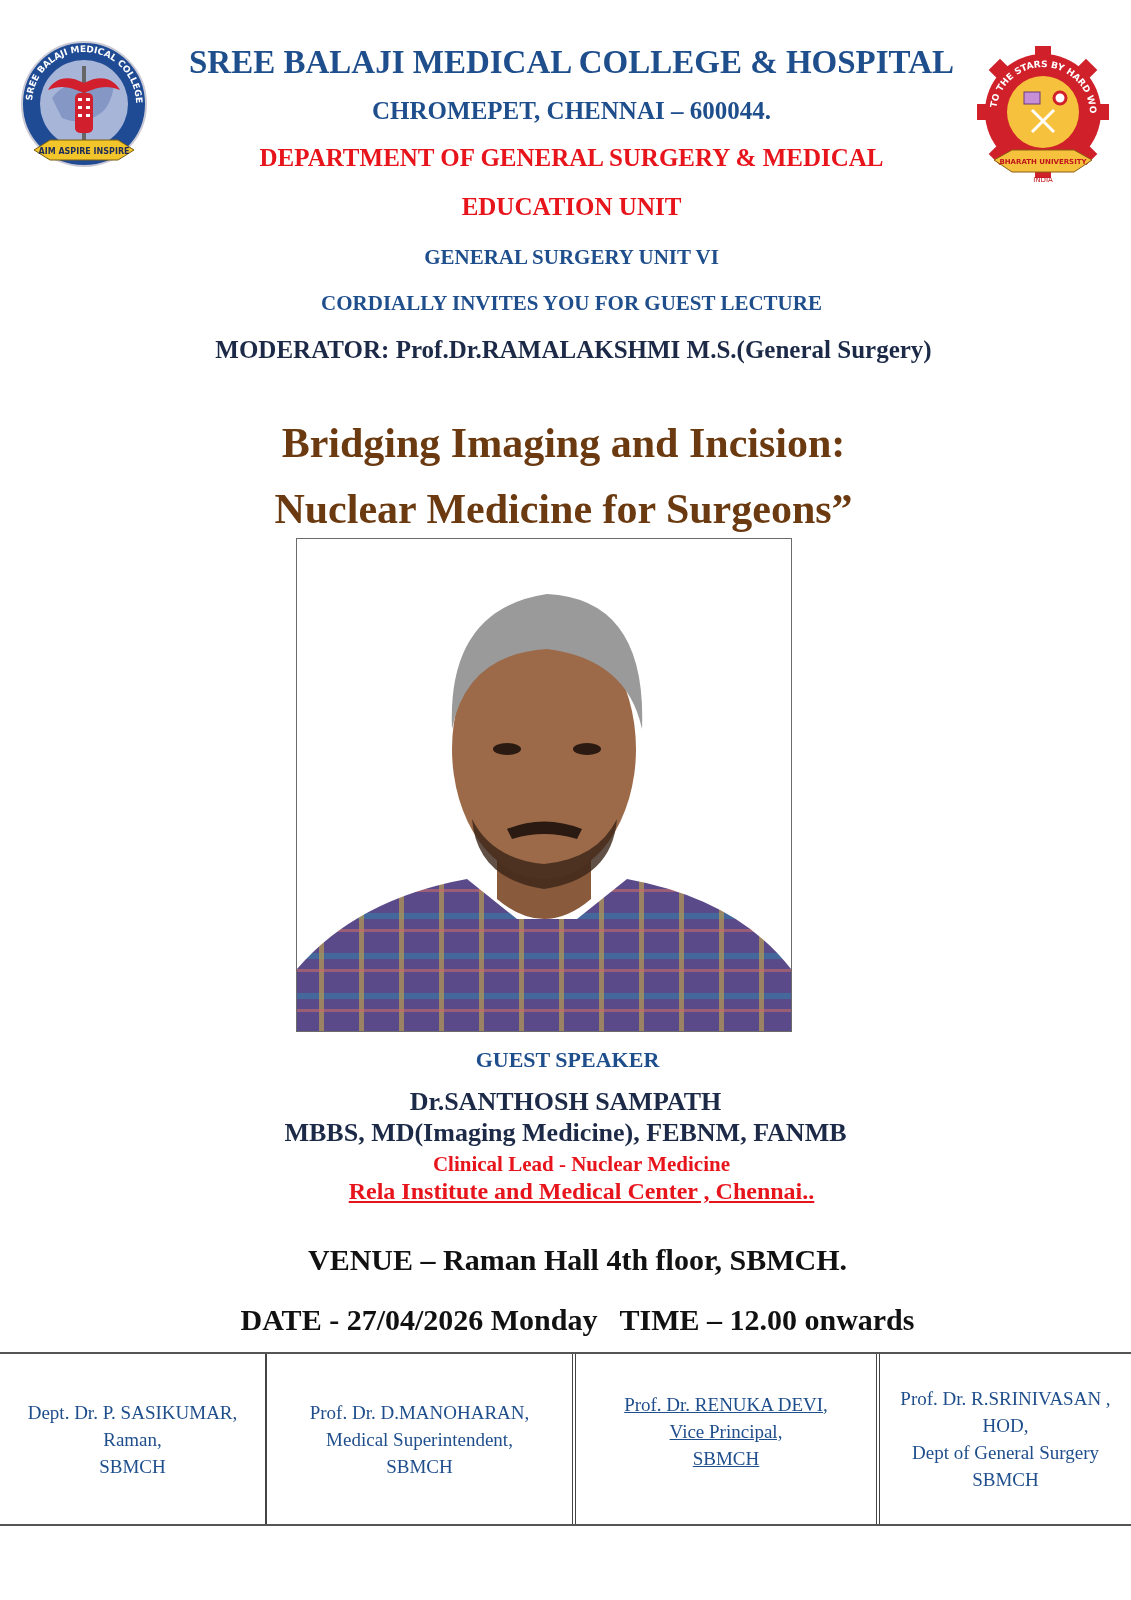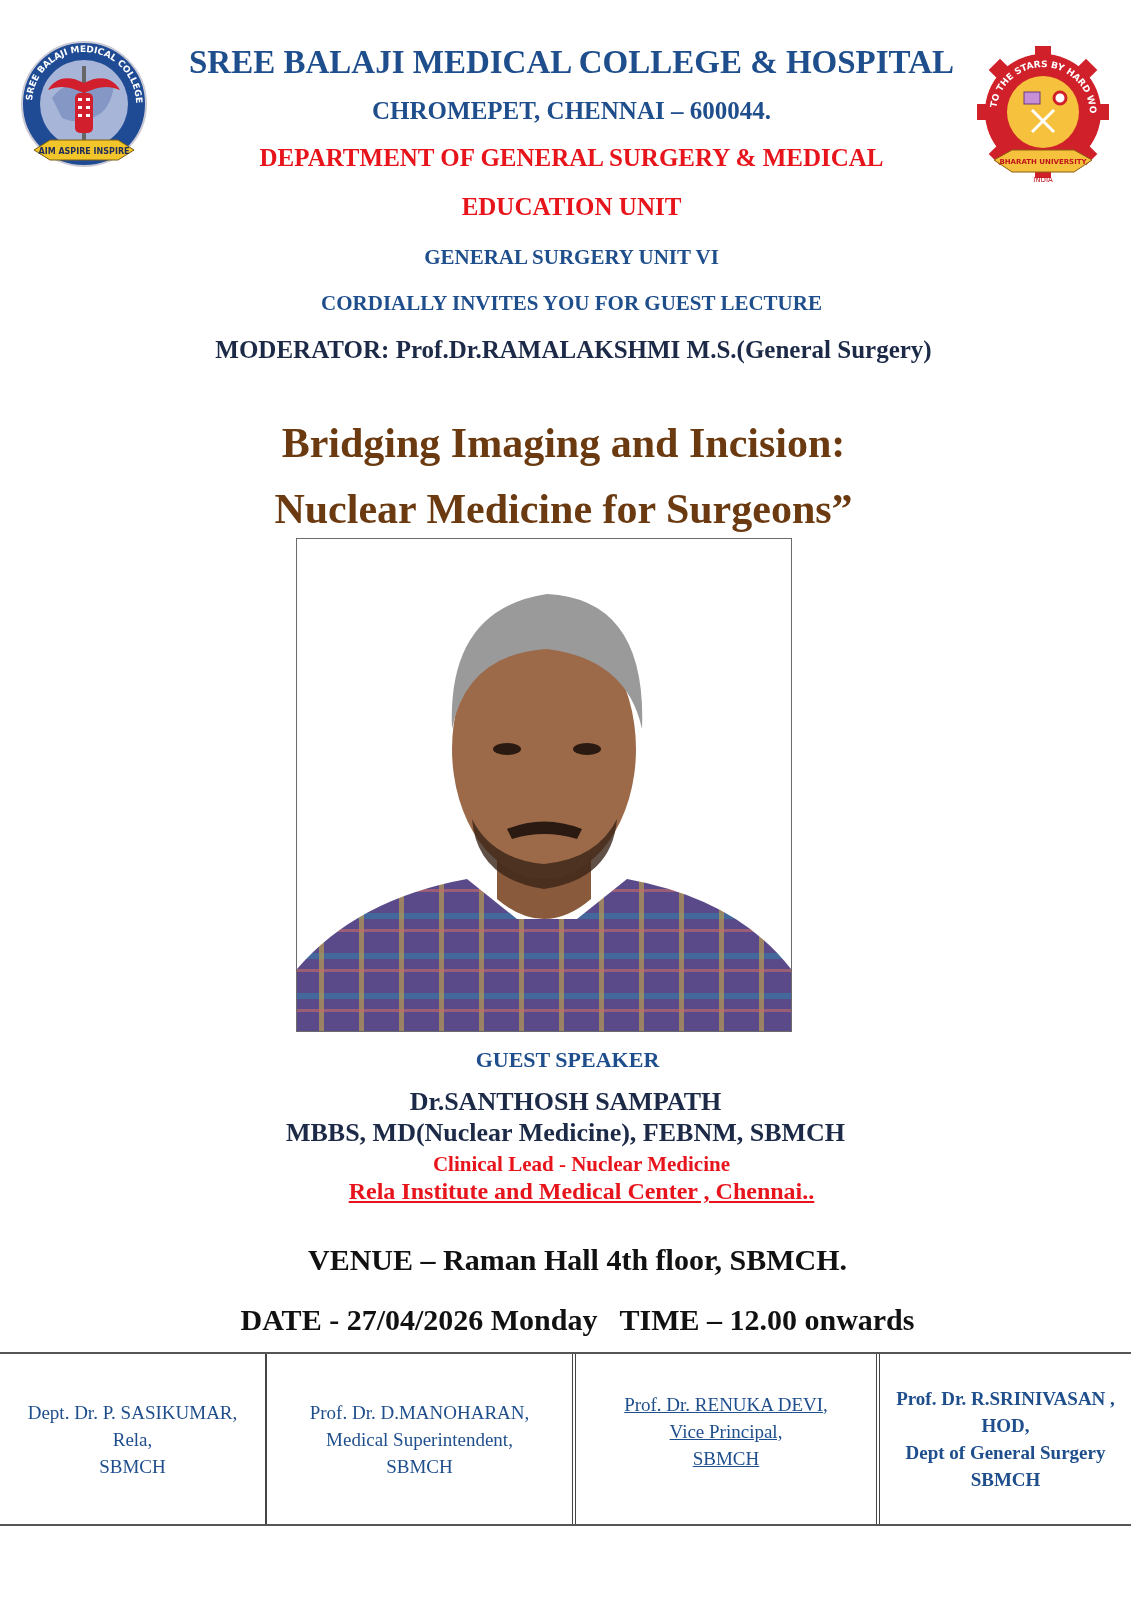--- a/index.html
+++ b/index.html
@@ -16,21 +16,21 @@
   .logo-right { left: 972px; top: 42px; width: 142px; height: 150px; }
 
   .photo { left: 296px; top: 538px; width: 494px; height: 492px; border: 1px solid #6b6b6b; overflow: hidden;
     background: linear-gradient(180deg, #ffffff 0%, #ffffff 100%); }
 
   .footer-table { left: 0; top: 1352px; width: 1131px; height: 170px; border-top: 2px solid #555; border-bottom: 2px solid #555; display: flex; }
   .cell { position: relative; display: flex; align-items: center; justify-content: center; text-align: center; color: #1f4e8c; font-family: "Liberation Serif", serif; font-size: 19px; line-height: 27px; }
   .cell.c1 { width: 265px; border-right: 2px solid #444; }
   .cell.c2 { width: 305px; border-right: 4px double #444; }
   .cell.c3 { width: 300px; border-right: 4px double #444; }
-  .cell.c4 { flex: 1; font-weight: bold; }
+  .cell.c4 { flex: 1; }
   .cell span { display: block; }
 </style>
 </head>
 <body>
 
 <div class="abs logo-left">
   <svg width="150" height="140" viewBox="0 0 150 140">
     <circle cx="72" cy="66" r="62" fill="#1f4a94" stroke="#c9c9d6" stroke-width="2"></circle>
     <circle cx="72" cy="66" r="44" fill="#a7b5d8"></circle>
     <path d="M40 60 q15 -20 32 -8 q10 -12 30 -4 q-4 24 -18 30 q-14 10 -34 2 z" fill="#8597c4"></path>
@@ -108,32 +108,32 @@
     <path d="M155 190 Q150 70 250 55 Q350 60 345 190 Q330 120 250 110 Q170 115 155 190 Z" fill="#9a9a9a"></path>
     <ellipse cx="210" cy="210" rx="14" ry="6" fill="#2a1a12"></ellipse>
     <ellipse cx="290" cy="210" rx="14" ry="6" fill="#2a1a12"></ellipse>
     <path d="M210 290 Q247 275 285 290 L280 300 Q247 290 215 300 Z" fill="#2a1a12"></path>
     <path d="M175 280 Q180 340 247 350 Q315 340 320 280 Q300 320 247 325 Q195 320 175 280 Z" fill="#3a2418" opacity="0.8"></path>
   </svg>
 </div>
 
 <div class="abs center blue" style="top:1047px; font-size:22px; left:2px;">GUEST SPEAKER</div>
 <div class="abs center navy" style="top:1087px; font-size:26px; left:0px;">Dr.SANTHOSH SAMPATH</div>
-<div class="abs center navy" style="top:1118px; font-size:26px; left:0px;">MBBS, MD(Nuclear Medicine), FEBNM, SBMCH</div>
+<div class="abs center navy" style="top:1118px; font-size:26px; left:0px;">MBBS, MD(Imaging Medicine), FEBNM, FANMB</div>
 <div class="abs center red" style="top:1152px; font-size:21px; left:16px;">Clinical Lead  - Nuclear Medicine</div>
 <div class="abs center red" style="top:1178px; font-size:24px; left:16px;text-decoration:underline;">Rela Institute and Medical Center , Chennai..</div>
 
 <div class="abs center black" style="top:1243px; font-size:30px; left:12px;">VENUE – Raman Hall 4th floor, SBMCH.</div>
 <div class="abs center black" style="top:1303px; font-size:30px; left:12px; white-space:pre;">DATE - 27/04/2026 Monday   TIME – 12.00 onwards</div>
 
 <div class="abs footer-table">
   <div class="cell c1">
     <div>
       <span>Dept. Dr. P. SASIKUMAR,</span>
-      <span>Rela,</span>
+      <span>Raman,</span>
       <span>SBMCH</span>
     </div>
   </div>
   <div class="cell c2">
     <div>
       <span>Prof. Dr. D.MANOHARAN,</span>
       <span>Medical Superintendent,</span>
       <span>SBMCH</span>
     </div>
   </div>

